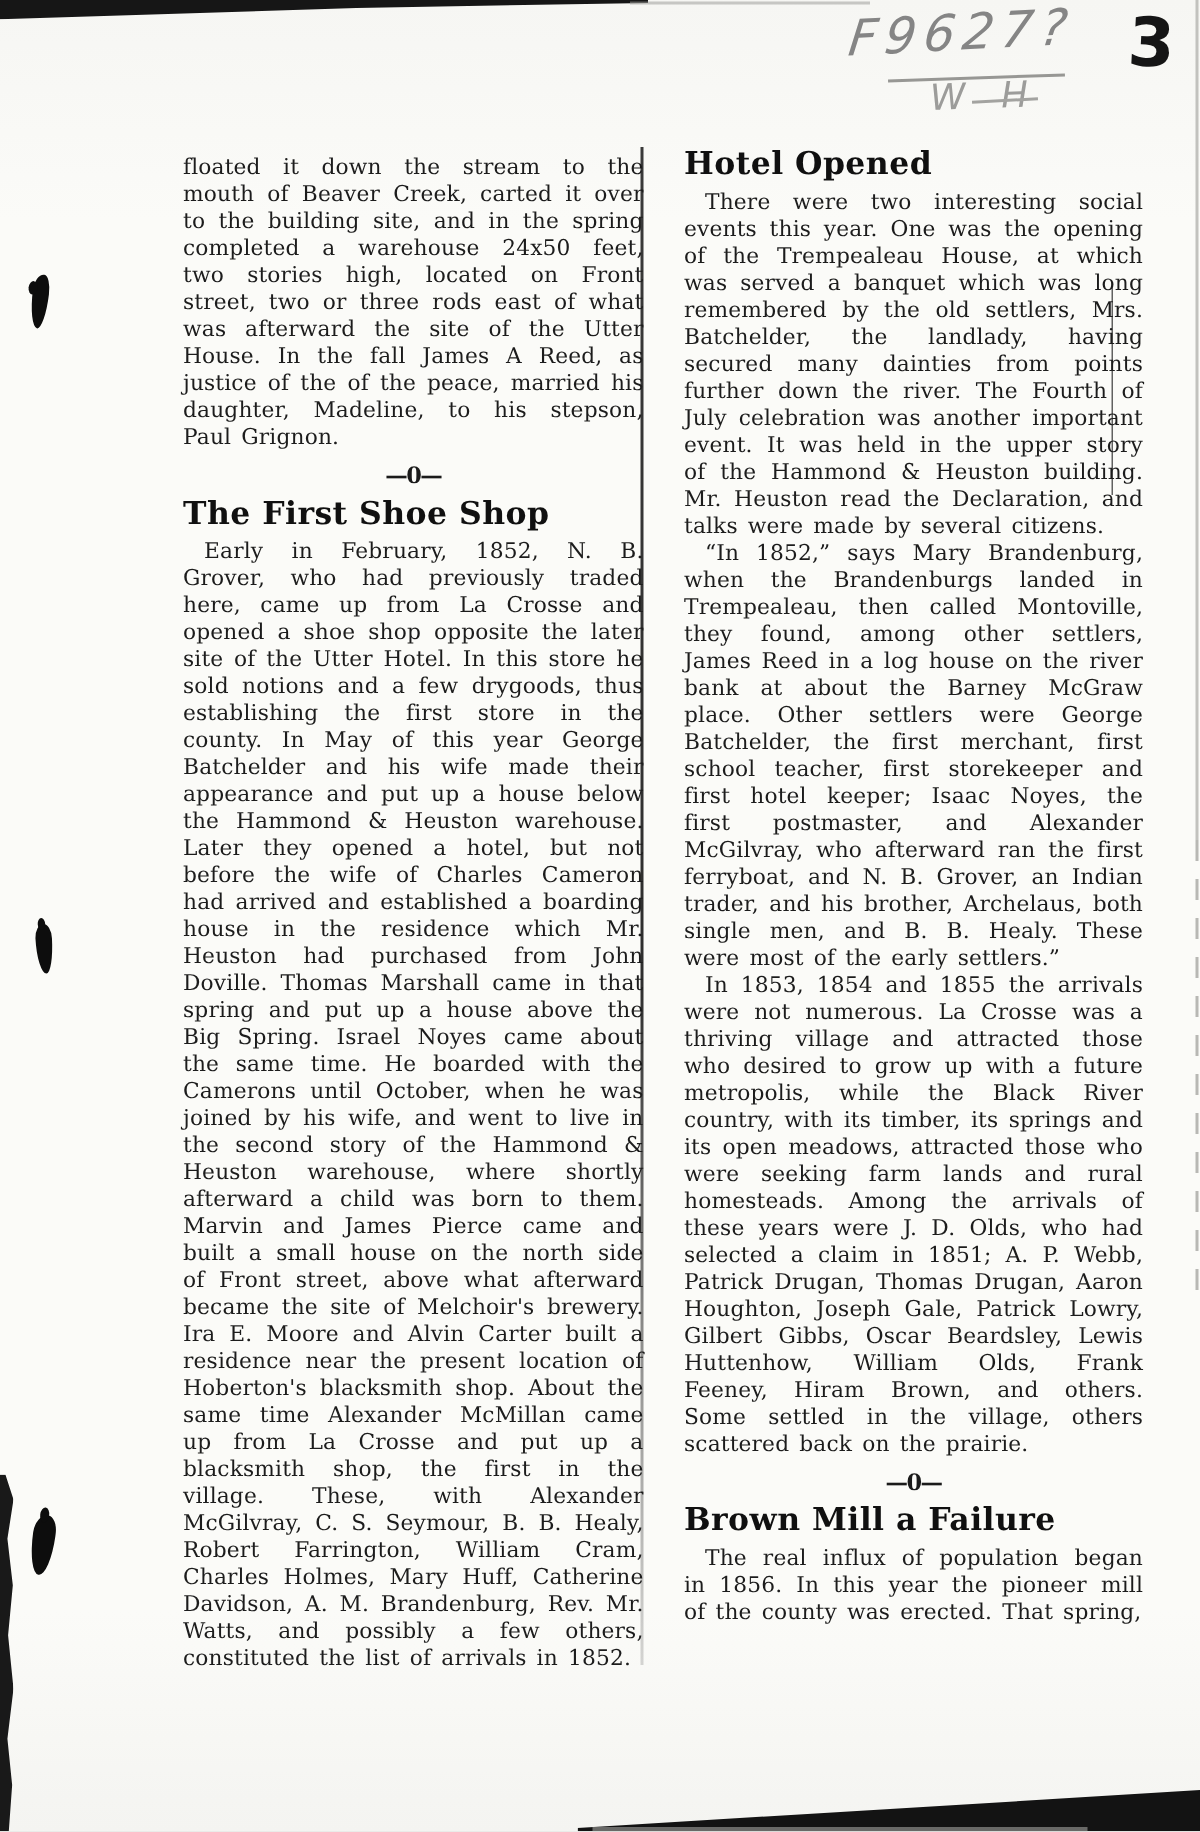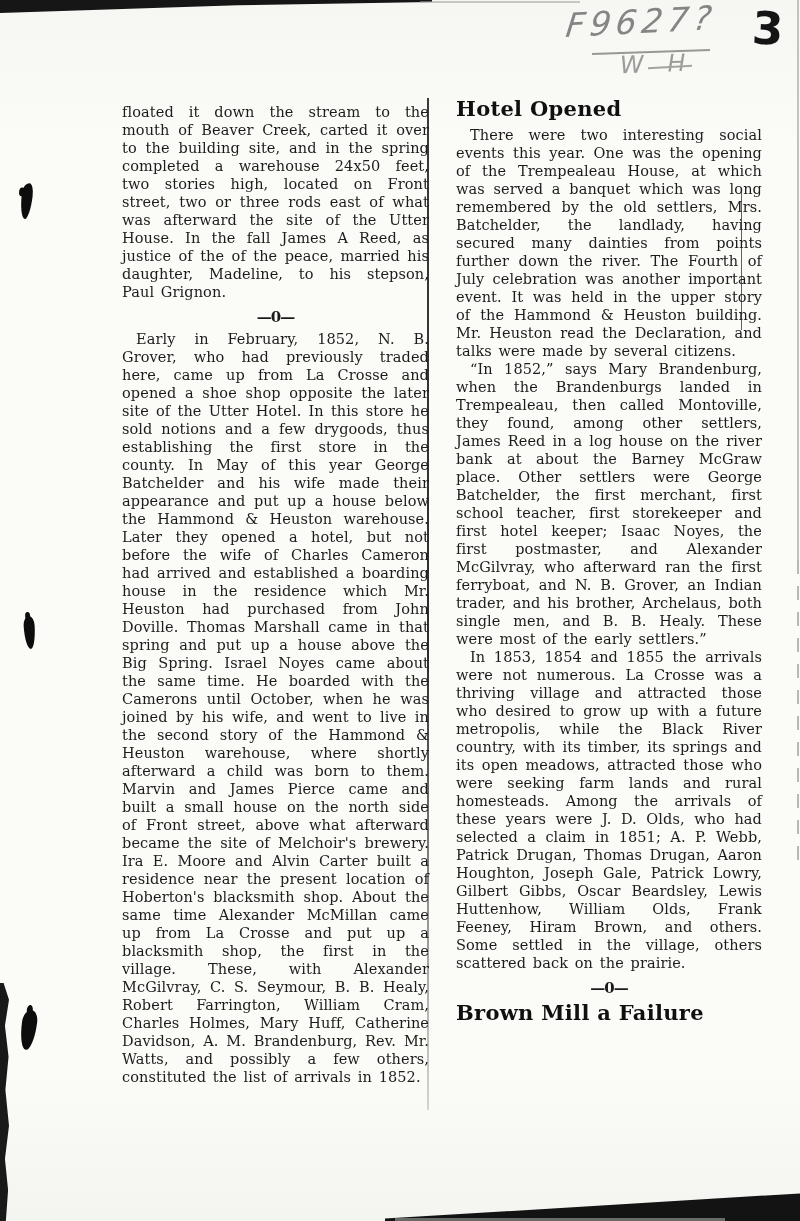--- a/index.html
+++ b/index.html
@@ -72,25 +72,27 @@
   <div class="hw-initials">W H</div>
   <div class="hw-initials-strike"></div>
   <div class="hw-page-num">3</div>
 
   <div class="col-rule"></div>
   <div class="rule-fragment"></div>
 
   <div class="col col-left">
     <p class="body-text noindent">floated it down the stream to the mouth of Beaver Creek, carted it over to the building site, and in the spring completed a warehouse 24x50 feet, two stories high, located on Front street, two or three rods east of what was afterward the site of the Utter House. In the fall James A Reed, as justice of the of the peace, married his daughter, Madeline, to his stepson, Paul Grignon.</p>
     <div class="divider">—0—</div>
+    <h2 class="headline">The First Shoe Shop</h2>
     <p class="body-text">Early in February, 1852, N. B. Grover, who had previously traded here, came up from La Crosse and opened a shoe shop opposite the later site of the Utter Hotel. In this store he sold notions and a few drygoods, thus establishing the first store in the county. In May of this year George Batchelder and his wife made their appearance and put up a house below the Hammond &amp; Heuston warehouse. Later they opened a hotel, but not before the wife of Charles Cameron had arrived and established a boarding house in the residence which Mr. Heuston had purchased from John Doville. Thomas Marshall came in that spring and put up a house above the Big Spring. Israel Noyes came about the same time. He boarded with the Camerons until October, when he was joined by his wife, and went to live in the second story of the Hammond &amp; Heuston warehouse, where shortly afterward a child was born to them. Marvin and James Pierce came and built a small house on the north side of Front street, above what afterward became the site of Melchoir's brewery. Ira E. Moore and Alvin Carter built a residence near the present location of Hoberton's blacksmith shop. About the same time Alexander McMillan came up from La Crosse and put up a blacksmith shop, the first in the village. These, with Alexander McGilvray, C. S. Seymour, B. B. Healy, Robert Farrington, William Cram, Charles Holmes, Mary Huff, Catherine Davidson, A. M. Brandenburg, Rev. Mr. Watts, and possibly a few others, constituted the list of arrivals in 1852.</p>
   </div>
 
   <div class="col col-right">
     <h2 class="headline">Hotel Opened</h2>
     <p class="body-text">There were two interesting social events this year. One was the opening of the Trempealeau House, at which was served a banquet which was long remembered by the old settlers, Mrs. Batchelder, the landlady, having secured many dainties from points further down the river. The Fourth of July celebration was another important event. It was held in the upper story of the Hammond &amp; Heuston building. Mr. Heuston read the Declaration, and talks were made by several citizens.</p>
     <p class="body-text">“In 1852,” says Mary Brandenburg, when the Brandenburgs landed in Trempealeau, then called Montoville, they found, among other settlers, James Reed in a log house on the river bank at about the Barney McGraw place. Other settlers were George Batchelder, the first merchant, first school teacher, first storekeeper and first hotel keeper; Isaac Noyes, the first postmaster, and Alexander McGilvray, who afterward ran the first ferryboat, and N. B. Grover, an Indian trader, and his brother, Archelaus, both single men, and B. B. Healy. These were most of the early settlers.”</p>
     <p class="body-text">In 1853, 1854 and 1855 the arrivals were not numerous. La Crosse was a thriving village and attracted those who desired to grow up with a future metropolis, while the Black River country, with its timber, its springs and its open meadows, attracted those who were seeking farm lands and rural homesteads. Among the arrivals of these years were J. D. Olds, who had selected a claim in 1851; A. P. Webb, Patrick Drugan, Thomas Drugan, Aaron Houghton, Joseph Gale, Patrick Lowry, Gilbert Gibbs, Oscar Beardsley, Lewis Huttenhow, William Olds, Frank Feeney, Hiram Brown, and others. Some settled in the village, others scattered back on the prairie.</p>
     <div class="divider">—0—</div>
     <h2 class="headline">Brown Mill a Failure</h2>
+    <p class="body-text">The real influx of population began in 1856. In this year the pioneer mill of the county was erected. That spring,</p>
   </div>
 
 </div>
 
 </body></html>

